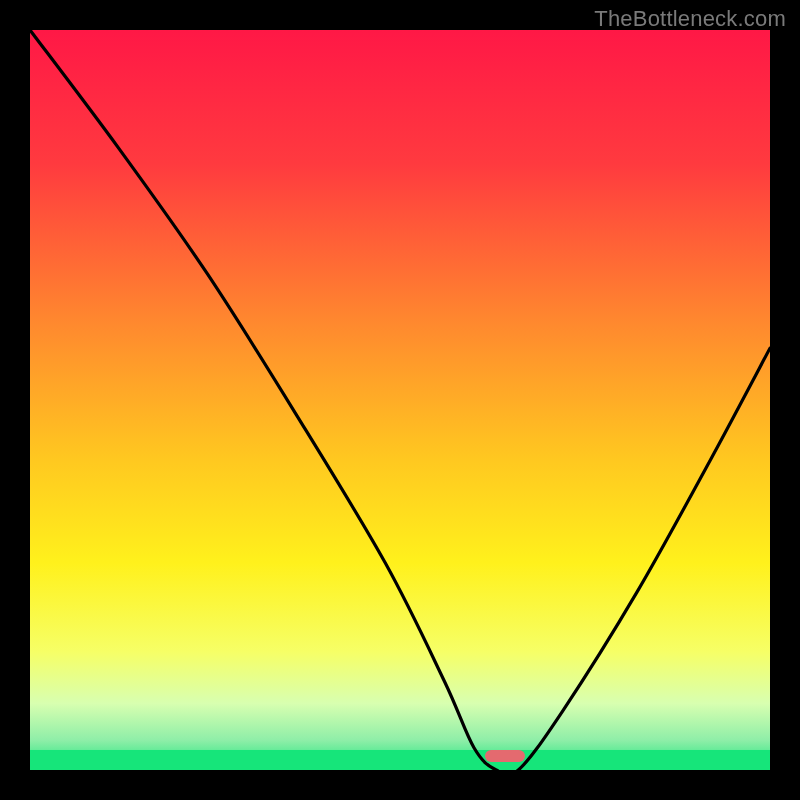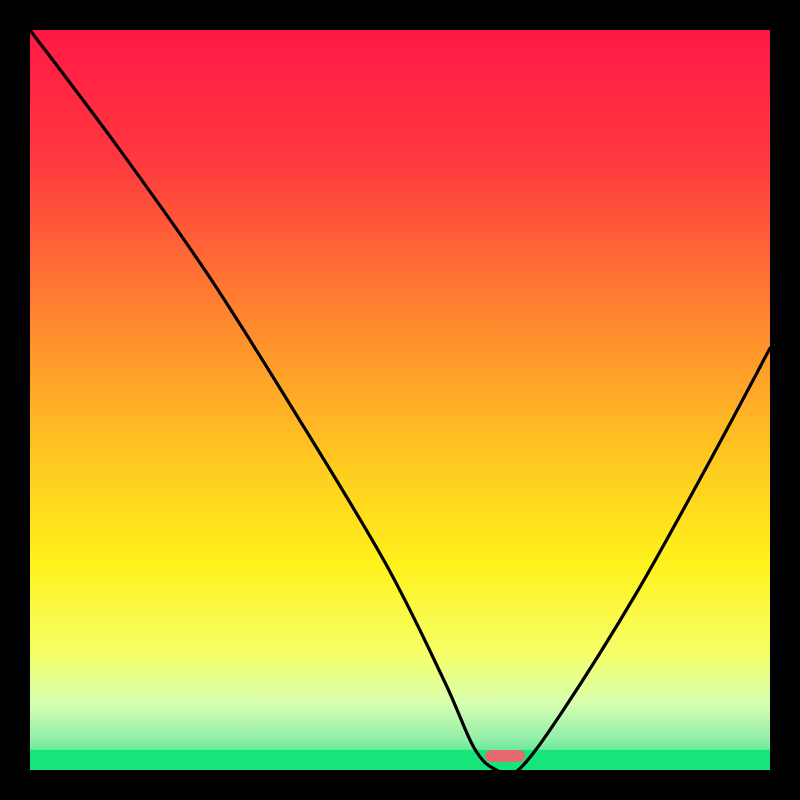--- a/index.html
+++ b/index.html
@@ -53,20 +53,21 @@
   .marker {
     position: absolute;
     background: #e46a6f;
     border-radius: 6px;
   }
 </style>
 </head>
 <body>
 
 <div class="outer">
+  <div class="watermark">TheBottleneck.com</div>
 
   <div class="plot">
     <svg class="gradient" viewBox="0 0 740 740" preserveAspectRatio="none">
       <defs>
         <linearGradient id="bg" x1="0" y1="0" x2="0" y2="1">
             <stop offset="0%" stop-color="#ff1846"></stop>
             <stop offset="18%" stop-color="#ff3a3f"></stop>
             <stop offset="40%" stop-color="#ff8a2e"></stop>
             <stop offset="58%" stop-color="#ffc820"></stop>
             <stop offset="72%" stop-color="#fff11c"></stop>

